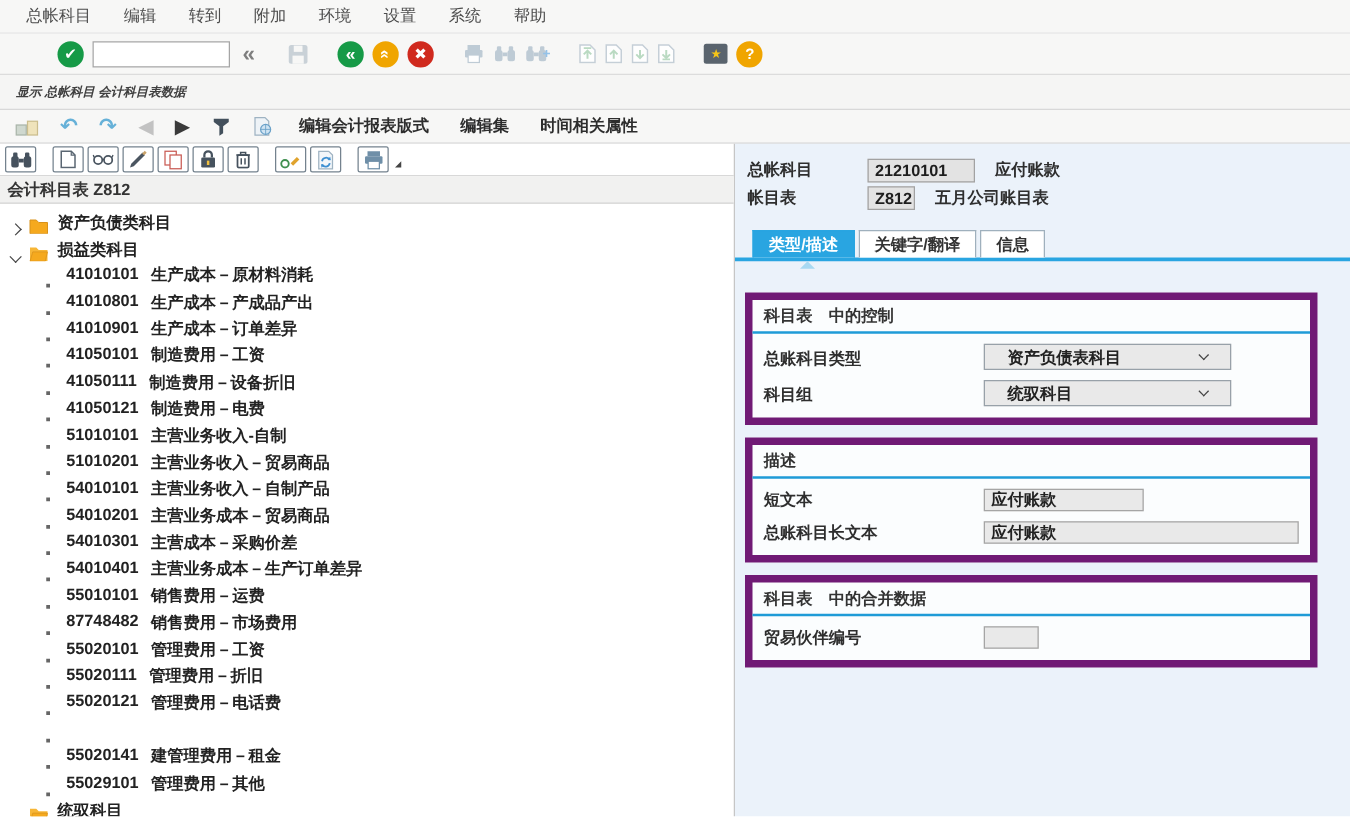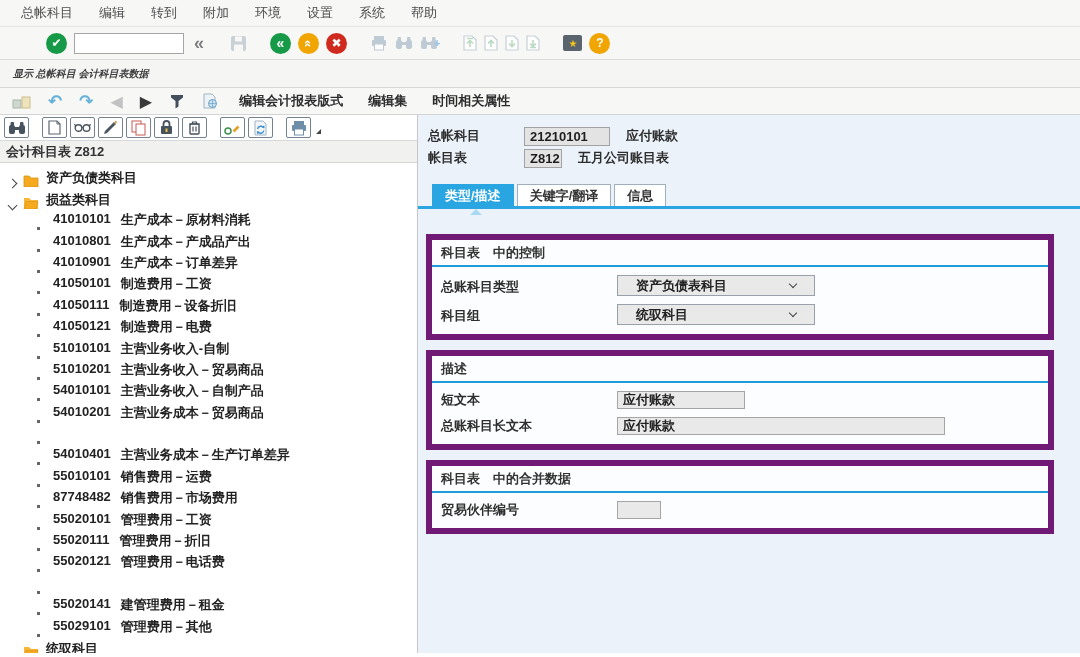--- a/index.html
+++ b/index.html
@@ -26,21 +26,21 @@
 
   
   .app-toolbar { height:27px; display:flex; align-items:center; background:#f7f7f6; border-bottom:1px solid #d4d4d4; padding-left:12px; gap:17px; }
   .app-glyph { font-size:16px; }
   .undo-c,.redo-c { color:#66b1d8; font-weight:bold; font-size:17px; }
   .prev-c { color:#c2c2c2; } .next-c { color:#3a3a3a; }
   .app-btn { font-weight:bold; color:#2d2d2d; padding:0 4px; cursor:default; }
 
   
   .main { display:flex; height:538px; }
-  .left-panel { width:418px; flex:none; border-right:1px solid #c6c6c6; background:#fff; display:flex; flex-direction:column; }
+  .left-panel { width:588px; flex:none; border-right:1px solid #c6c6c6; background:#fff; display:flex; flex-direction:column; }
 
   .tree-toolbar { height:26px; display:flex; align-items:center; gap:3px; padding-left:4px; border-bottom:1px solid #d8d8d8; }
   .ttb { width:25px; height:21px; border:1px solid #74828e; border-radius:2px; background:#fff; display:flex; align-items:center; justify-content:center; flex:none; }
   .ttb-sep { width:7px; flex:none; }
   .mini-caret { width:0; height:0; border-style:solid; border-width:0 0 5px 5px; border-color:transparent transparent #444 transparent; margin:8px 0 0 2px; }
 
   .tree-header { height:22px; line-height:22px; padding-left:6px; font-weight:bold; color:#333; background:#f1f1f0; border-bottom:1px solid #d4d4d4; }
   .tree { flex:1; overflow:hidden; padding-top:3px; }
   .trow { height:21.4px; display:flex; align-items:flex-end; }
   .trow.l1 { padding-left:9px; gap:7px; font-weight:bold; color:#222; }
@@ -380,20 +380,24 @@
         </div>
         <div class="trow l2">
           <span class="bullet"></span>
           <span class="acct">
             <span class="num">54010201</span>
             <span>主营业务成本－贸易商品</span>
           </span>
         </div>
         <div class="trow l2">
           <span class="bullet"></span>
+          <span class="acct">
+            <span class="num">54010301</span>
+            <span>主营成本－采购价差</span>
+          </span>
         </div>
         <div class="trow l2">
           <span class="bullet"></span>
           <span class="acct">
             <span class="num">54010401</span>
             <span>主营业务成本－生产订单差异</span>
           </span>
         </div>
         <div class="trow l2">
           <span class="bullet"></span>

